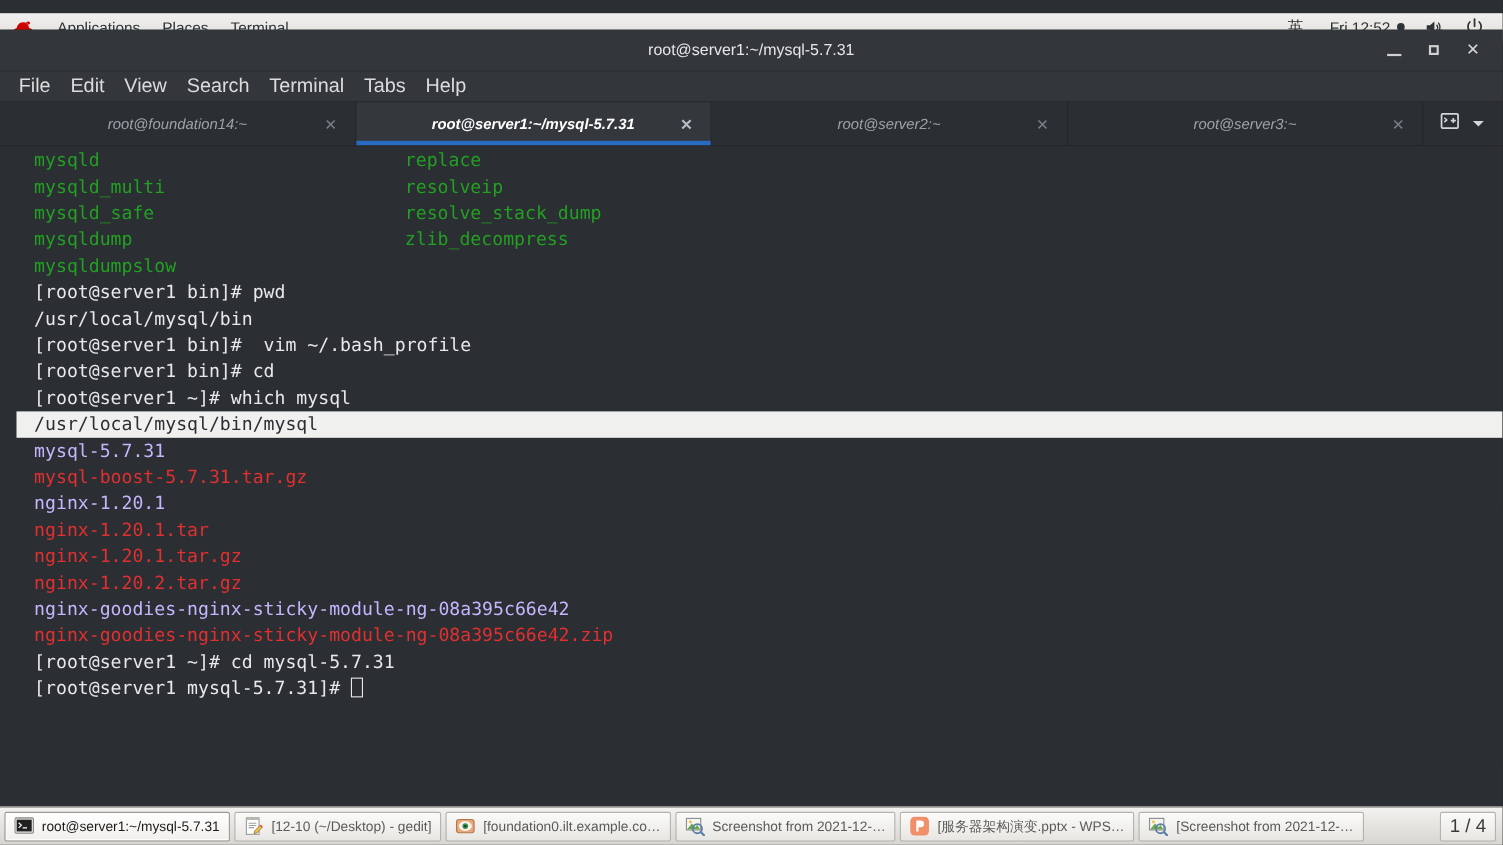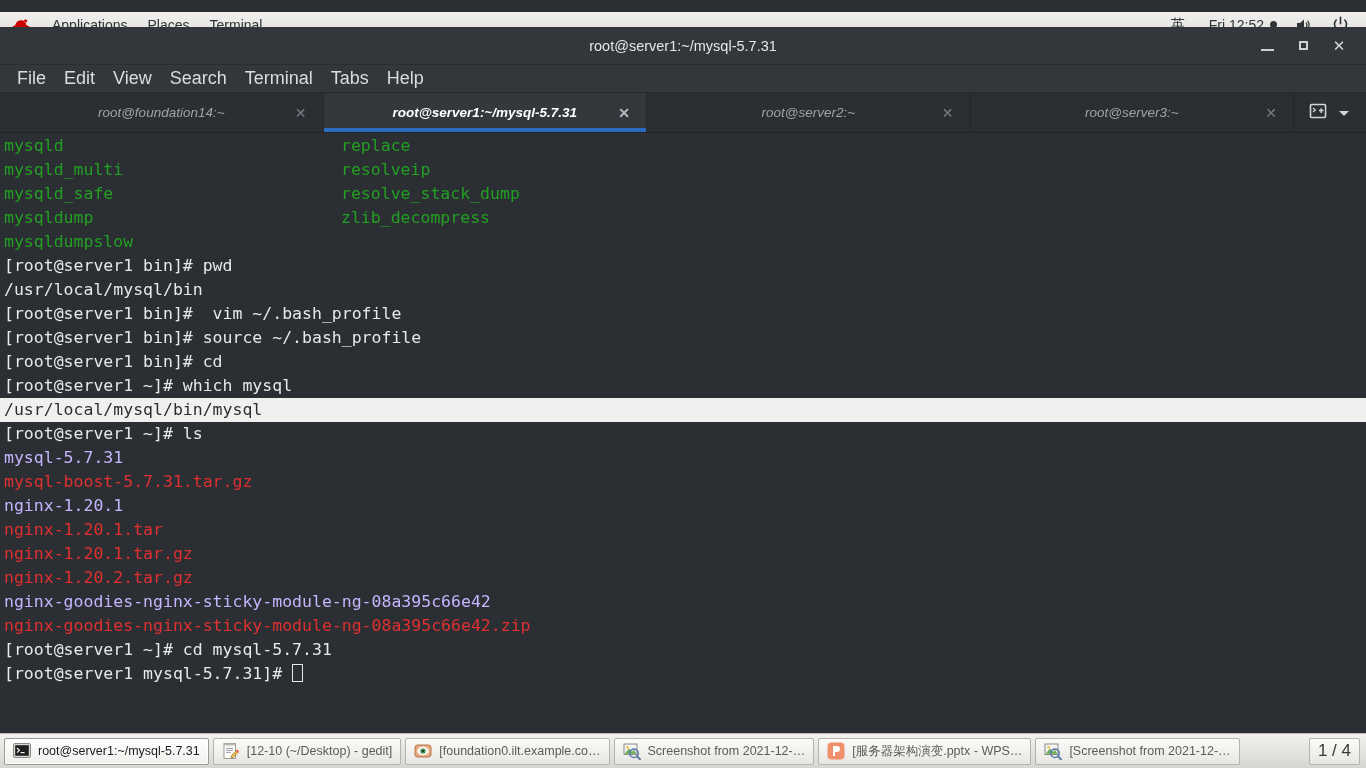--- a/index.html
+++ b/index.html
@@ -118,22 +118,23 @@
     background: #2b2e33;
     overflow: hidden;
     font-family: "DejaVu Sans Mono", monospace;
     font-size: 16.5px;
     line-height: 24px;
     padding-top: 1px;
   }
   .term-line {
     height: 24px; line-height: 24px;
     white-space: pre;
-    padding-left: 4px;
+    padding-left: 16px;
     color: #e8e8e8;
+    margin-left: 15px;
   }
   .term-line.highlight {
     background: #f0f0ee; color: #2b2e33;
   }
   .c-green  { color: #22a022; }
   .c-blue   { color: #c4b5fd; }
   .c-red    { color: #e03030; text-align: center; }
   .c-white  { color: #e8e8e8; }
   .col2 { display: inline-block; width: 337px; }
   .cursor {
@@ -304,25 +305,23 @@
 
     <div class="term-line"><span class="c-green col2">mysqld</span><span class="c-green">replace</span></div>
     <div class="term-line"><span class="c-green col2">mysqld_multi</span><span class="c-green">resolveip</span></div>
     <div class="term-line"><span class="c-green col2">mysqld_safe</span><span class="c-green">resolve_stack_dump</span></div>
     <div class="term-line"><span class="c-green col2">mysqldump</span><span class="c-green">zlib_decompress</span></div>
     <div class="term-line"><span class="c-green col2">mysqldumpslow</span><span class="c-green"></span></div>
 
     <div class="term-line"><span class="c-white">[root@server1 bin]# pwd</span></div>
     <div class="term-line"><span class="c-white">/usr/local/mysql/bin</span></div>
     <div class="term-line"><span class="c-white">[root@server1 bin]#  vim ~/.bash_profile</span></div>
-    <div class="term-line"><span class="c-white">[root@server1 bin]# source ~/.bash_profile</span></div>
     <div class="term-line"><span class="c-white">[root@server1 bin]# cd</span></div>
     <div class="term-line"><span class="c-white">[root@server1 ~]# which mysql</span></div>
     <div class="term-line highlight"><span>/usr/local/mysql/bin/mysql</span></div>
-    <div class="term-line"><span class="c-white">[root@server1 ~]# ls</span></div>
     <div class="term-line"><span class="c-blue">mysql-5.7.31</span></div>
     <div class="term-line"><span class="c-red">mysql-boost-5.7.31.tar.gz</span></div>
     <div class="term-line"><span class="c-blue">nginx-1.20.1</span></div>
     <div class="term-line"><span class="c-red">nginx-1.20.1.tar</span></div>
     <div class="term-line"><span class="c-red">nginx-1.20.1.tar.gz</span></div>
     <div class="term-line"><span class="c-red">nginx-1.20.2.tar.gz</span></div>
     <div class="term-line"><span class="c-blue">nginx-goodies-nginx-sticky-module-ng-08a395c66e42</span></div>
     <div class="term-line"><span class="c-red">nginx-goodies-nginx-sticky-module-ng-08a395c66e42.zip</span></div>
     <div class="term-line"><span class="c-white">[root@server1 ~]# cd mysql-5.7.31</span></div>
     <div class="term-line"><span class="c-white">[root@server1 mysql-5.7.31]# </span><span class="cursor"></span></div>

